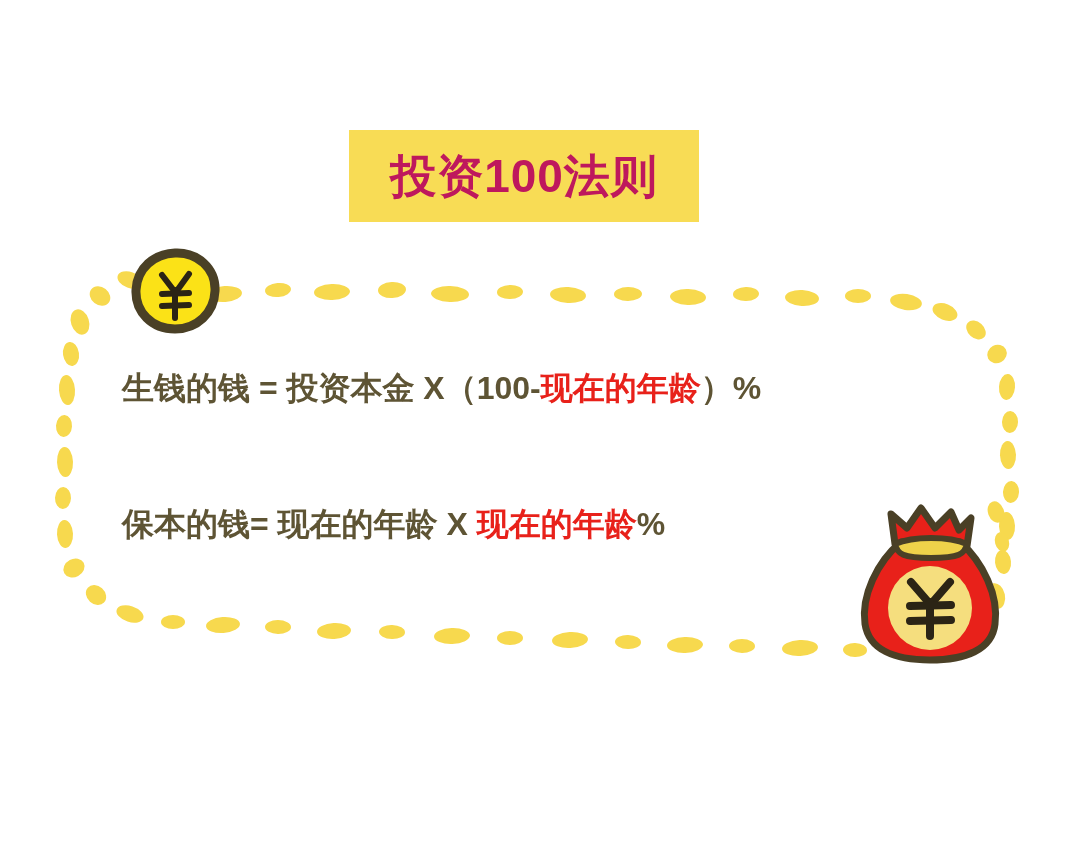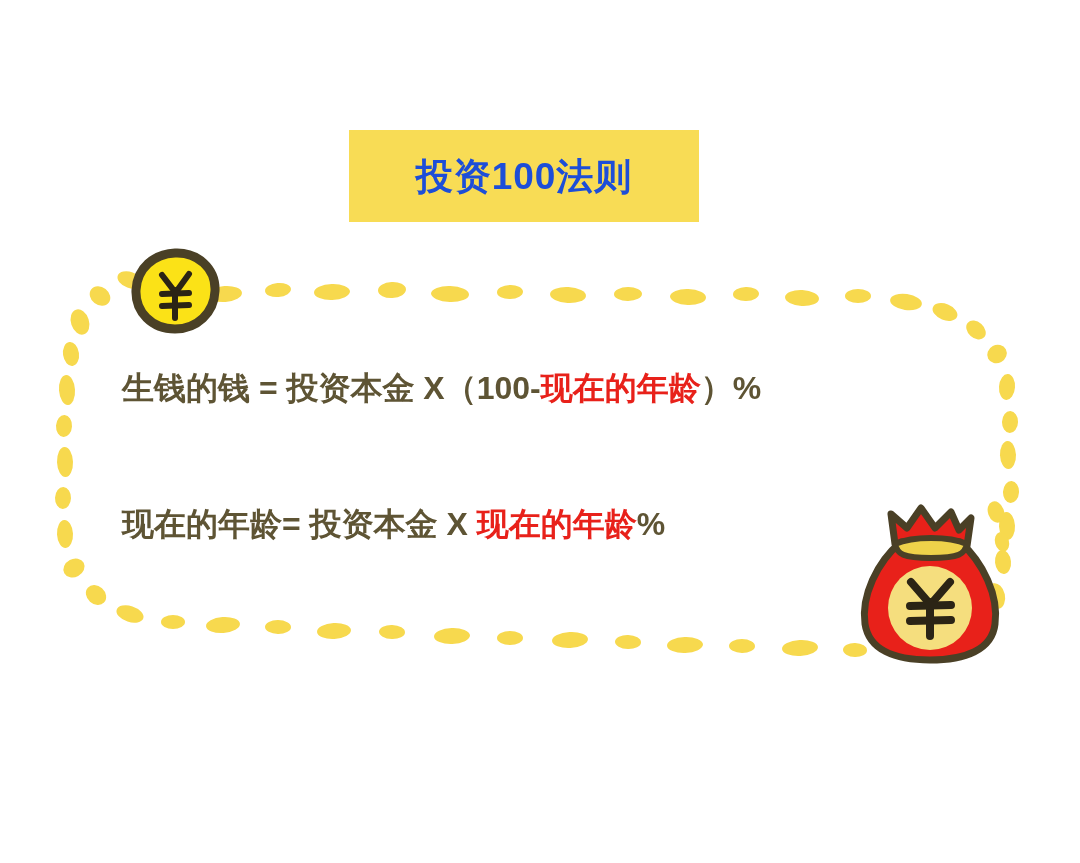--- a/index.html
+++ b/index.html
@@ -29,24 +29,24 @@
     align-items: center;
     justify-content: center;
   }
   .title-highlight {
     position: absolute;
     inset: 0;
     background: #F8DC55;
   }
   .title-text {
     position: relative;
-    font-size: 37px;
+    font-size: 46px;
     font-weight: 700;
     letter-spacing: 1px;
-    color: #1d4ed8;
+    color: #be185d;
     white-space: nowrap;
     line-height: 1;
   }
 
   
   .dash-border {
     position: absolute;
     left: 40px;
     top: 250px;
     width: 1000px;
@@ -174,21 +174,21 @@
         <ellipse cx="131" cy="24" rx="15" ry="8" transform="rotate(6 131 24)"></ellipse>
       </g>
     </svg>
   </div>
 
   <div class="formula formula-1">
     <span>生钱的钱 = 投资本金 X（100-</span><span class="hl">现在的年龄</span><span>）%</span>
   </div>
 
   <div class="formula formula-2">
-    <span>现在的年龄= 投资本金 X </span><span class="hl">现在的年龄</span><span>%</span>
+    <span>保本的钱= 现在的年龄 X </span><span class="hl">现在的年龄</span><span>%</span>
   </div>
 
   <div class="coin-icon">
     <svg viewBox="0 0 88 82" aria-hidden="true">
       <path d="M44 3 C66 2 85 18 84 41 C83 63 66 79 44 79 C21 79 4 62 5 40 C6 18 23 4 44 3 Z" fill="#FBE217" stroke="#4A4026" stroke-width="9" stroke-linejoin="round"></path>
       <g stroke="#2B2415" stroke-width="6" stroke-linecap="round" fill="none">
         <path d="M31 25 L44 42"></path>
         <path d="M58 24 L45 42"></path>
         <path d="M31 44 L58 43"></path>
         <path d="M31 56 L58 55"></path>

